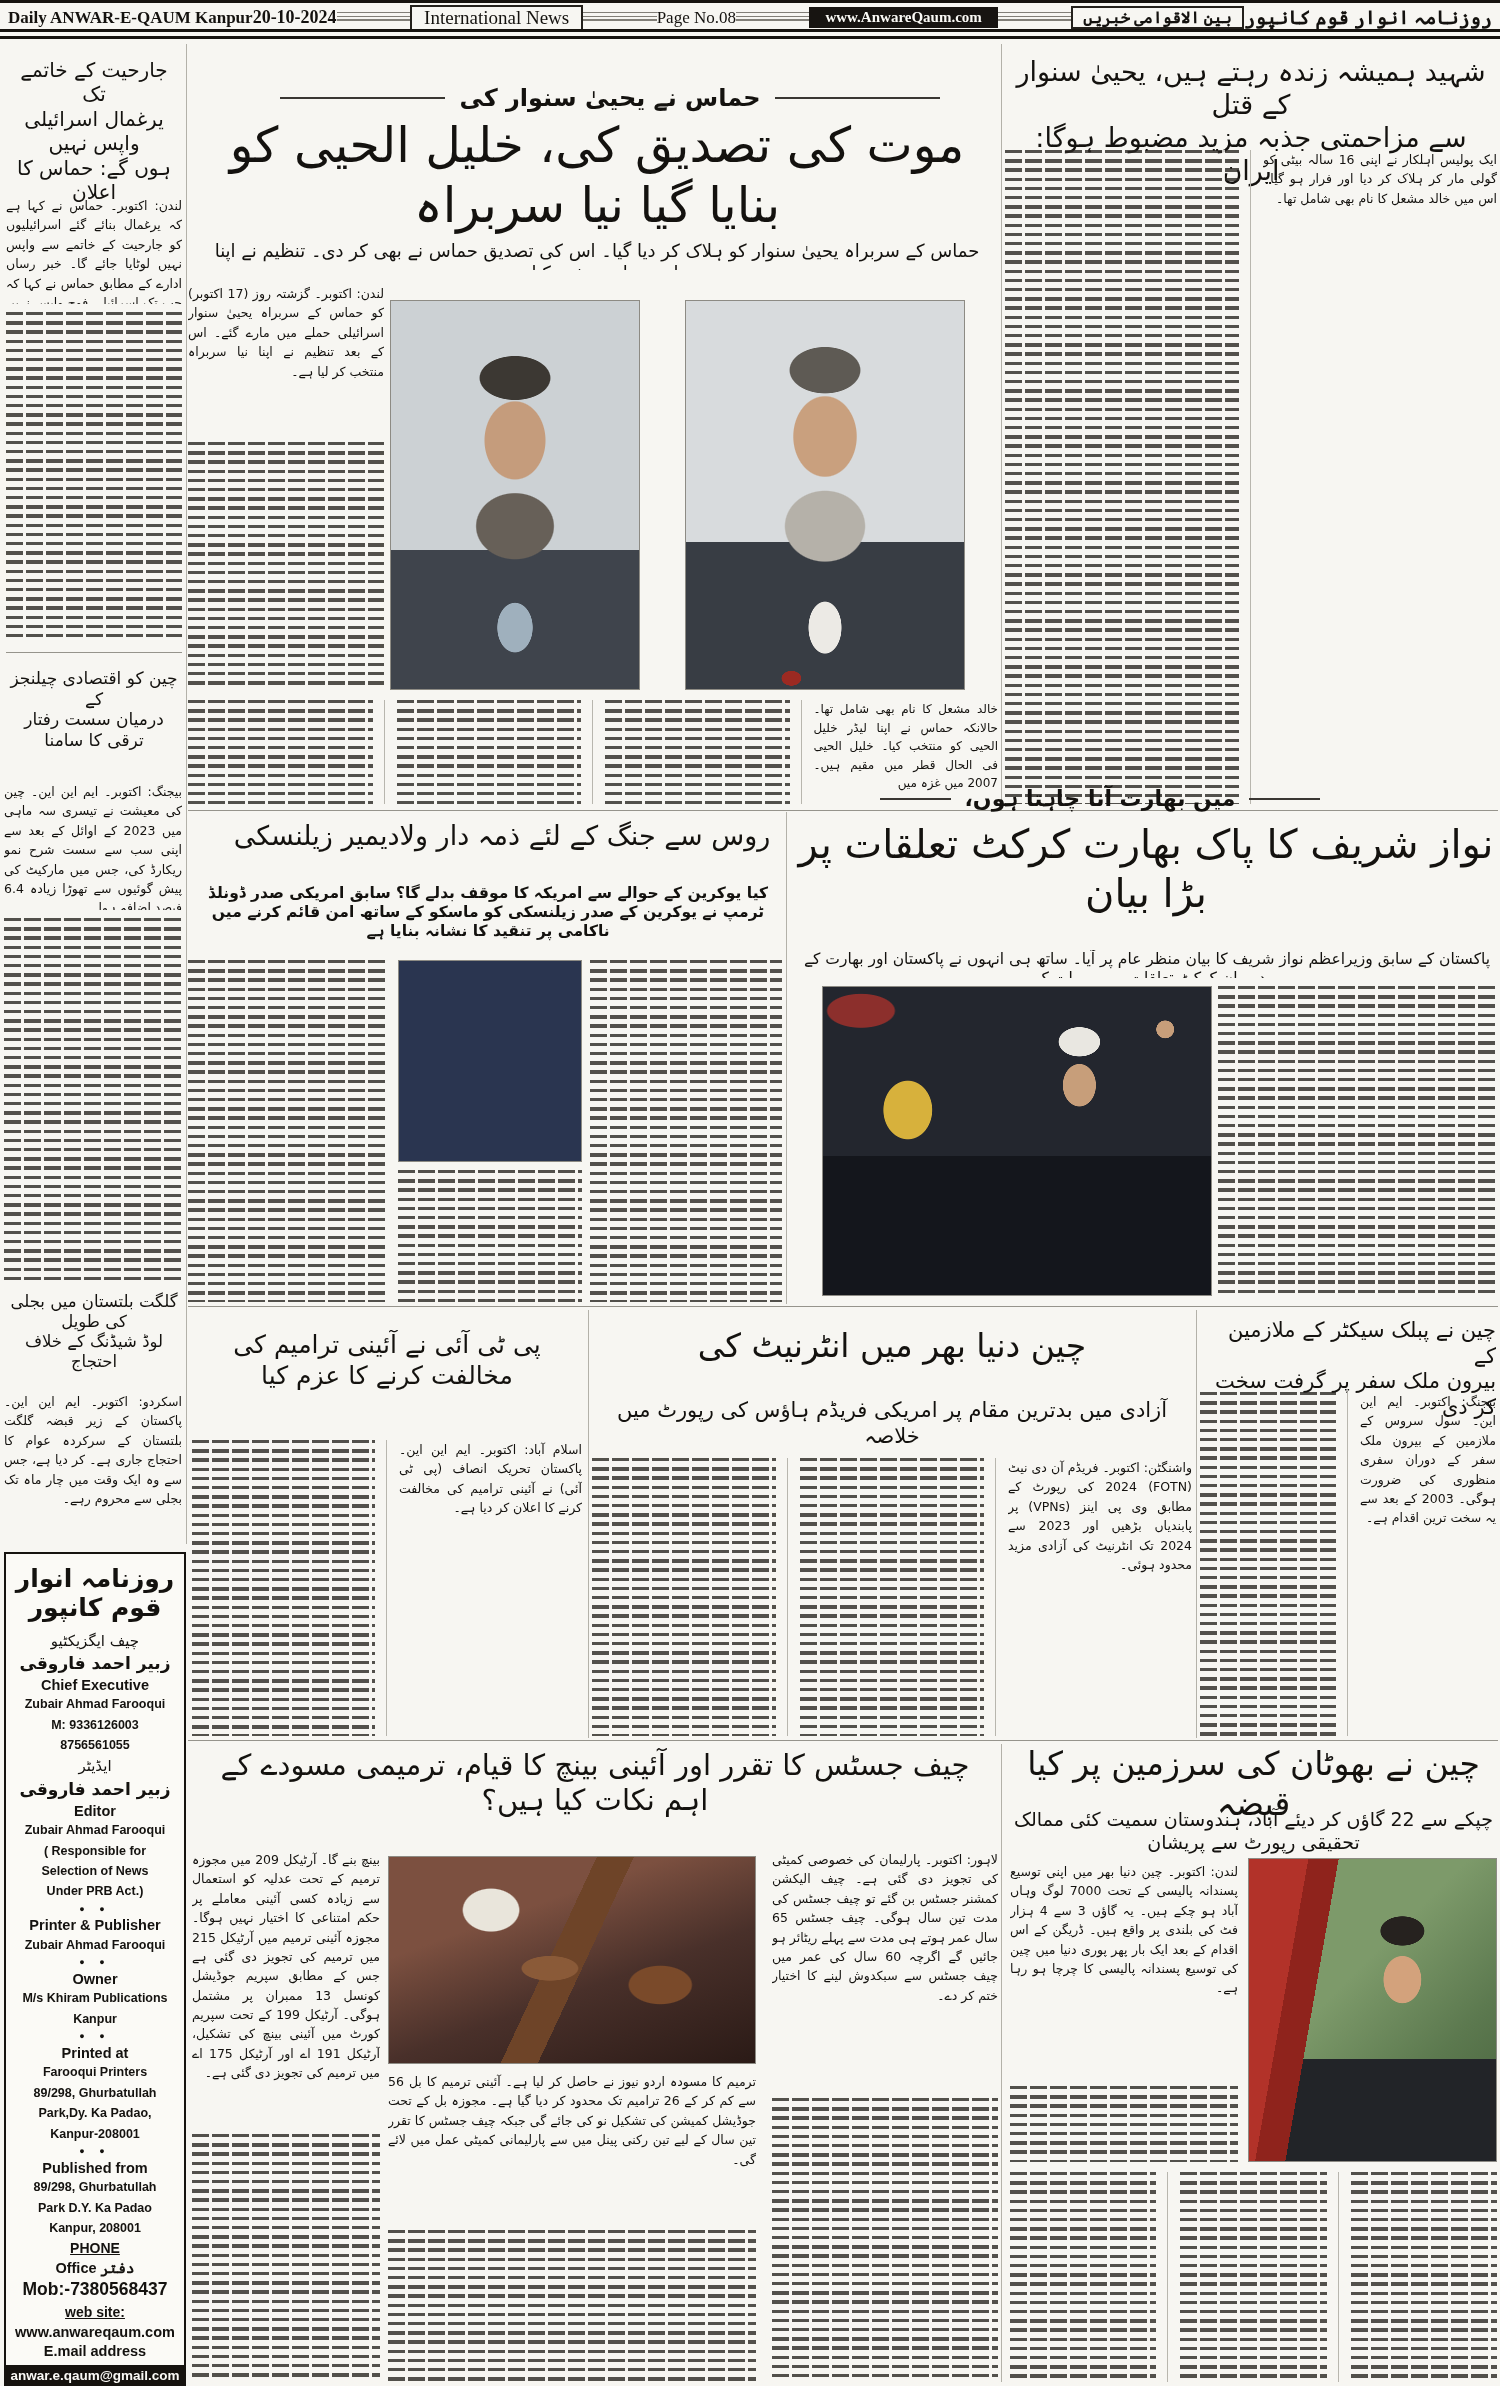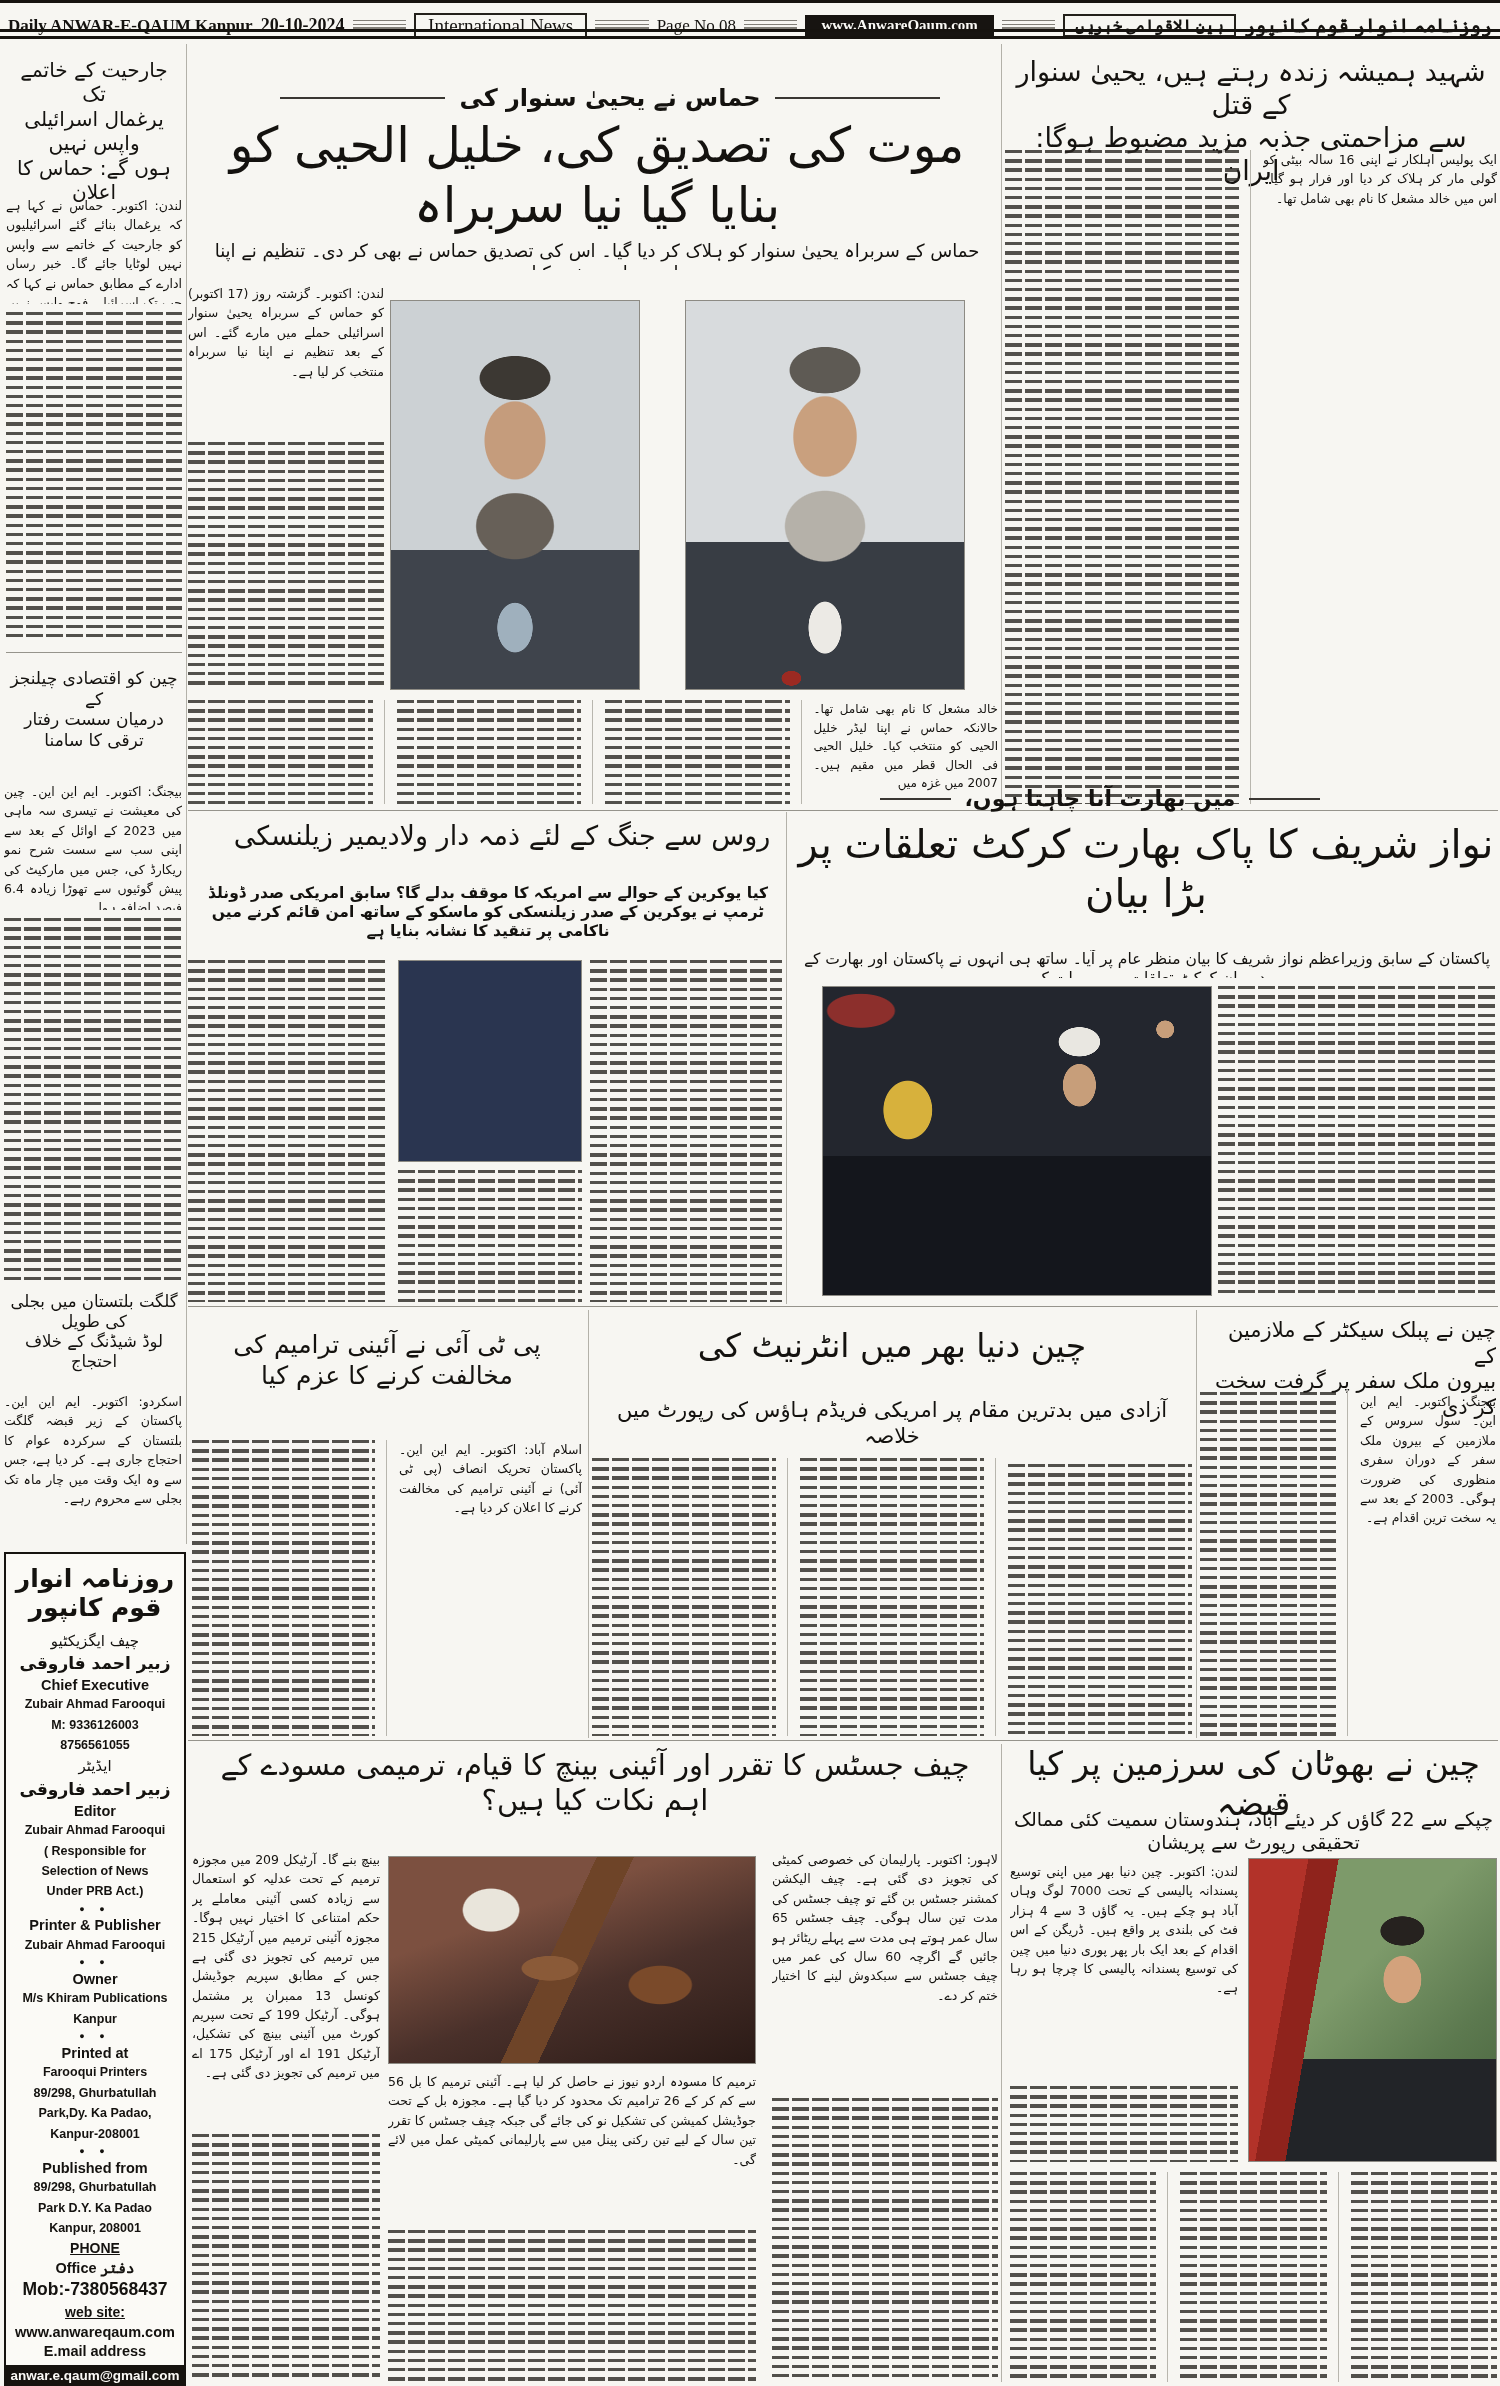--- a/index.html
+++ b/index.html
@@ -18,21 +18,21 @@
   .cols > div{flex:1;display:flex;flex-direction:row;}
   .cols > div + div{border-right:1px solid #b8b6ae;padding-right:11px;}
   .cols .fxfill{flex:1;}
   .kicker{display:flex;align-items:center;gap:14px;direction:rtl;}
   .kicker .krule{flex:1;border-top:2px solid #3a3733;}
   .kicker .ktext{font-weight:bold;white-space:nowrap;}
   .vrule{border-left:1px solid #b3b1a9;width:0;}
   .hrule{border-top:1px solid #96948c;height:0;}
   .bigrule{height:4px;border-top:3px solid #16130f;border-bottom:3px solid #16130f;}
   
-  .masthead{display:flex;align-items:center;gap:8px;padding:10px 8px 1px;height:25px;
+  .masthead{display:flex;align-items:center;padding:2px 8px 1px;height:25px;
             border-top:3px solid #16130f;font-family:"Liberation Serif",serif;}
   .mfill{flex:1;height:11px;min-width:12px;
          background:repeating-linear-gradient(180deg,#5a574f 0 1.5px,transparent 1.5px 3.6px);opacity:.75;}
   .mbox{border:2px solid #23201b;padding:0 12px;font-size:19px;white-space:nowrap;}
   .mblack{background:#171411;color:#fbfaf6;padding:2px 16px;font-size:15px;font-weight:bold;white-space:nowrap;}
   .mboxur{border:2px solid #23201b;padding:0 10px;font-size:16px;font-weight:bold;white-space:nowrap;}
   
   .photo{position:absolute;box-shadow:inset 0 0 0 1px #8d8b84;}
   .ph-sinwar{background:
     radial-gradient(ellipse 58px 36px at 50% 20%, #3c3833 0 60%, transparent 62%),
@@ -199,20 +199,21 @@
   </div>
   <div>
       <div class="fx fxfill"></div>
     </div>
 </div>
 
 <div class="abs hd rtl" style="left:592px;top:1326px;width:600px;font-size:33px;">چین دنیا بھر میں انٹرنیٹ کی</div>
 <div class="abs hd rtl" style="left:592px;top:1398px;width:600px;font-size:21px;">آزادی میں بدترین مقام پر امریکی فریڈم ہاؤس کی رپورٹ میں خلاصہ</div>
 <div class="abs cols" style="left:592px;top:1458px;width:600px;height:278px;">
   <div>
+    <div class="excerpt">واشنگٹن: اکتوبر۔ فریڈم آن دی نیٹ (FOTN) 2024 کی رپورٹ کے مطابق وی پی اینز (VPNs) پر پابندیاں بڑھیں اور 2023 سے 2024 تک انٹرنیٹ کی آزادی مزید محدود ہوئی۔</div>
     <div class="fx fxfill" style="margin-top:6px;"></div>
   </div>
   <div>
       <div class="fx fxfill"></div>
     </div>
   <div>
       <div class="fx fxfill"></div>
     </div>
 </div>
 

